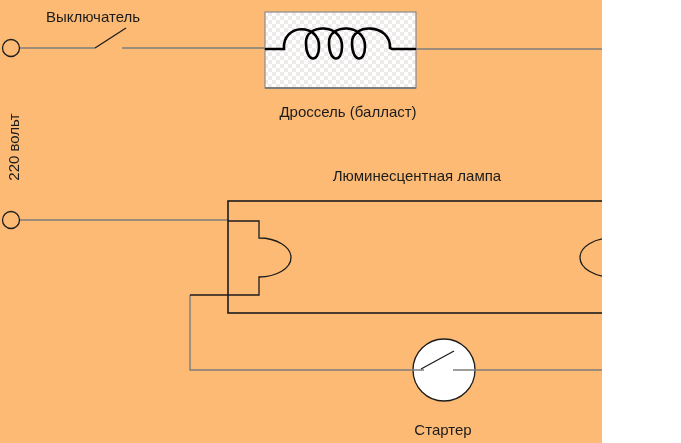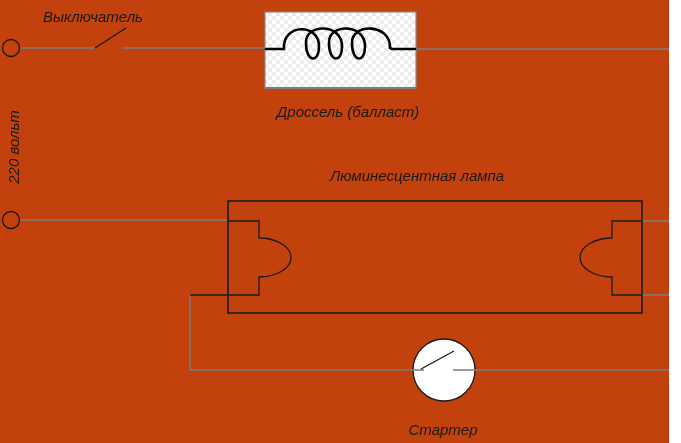--- a/index.html
+++ b/index.html
@@ -2,26 +2,25 @@
 <html><head>
 <meta charset="utf-8">
 <style>
   html, body {
     margin: 0;
     padding: 0;
     background: #ffffff;
   }
   .canvas {
     position: relative;
-    width: 669px;
+    width: 602px;
     height: 443px;
-    background: #c2410c;
+    background: #fdba74;
     overflow: hidden;
     font-family: "Liberation Sans", sans-serif;
-    font-style: italic;
   }
   svg text {
     font-family: "Liberation Sans", sans-serif;
     font-size: 15px;
   }
 </style>
 </head>
 <body>
 
 <div class="canvas">

